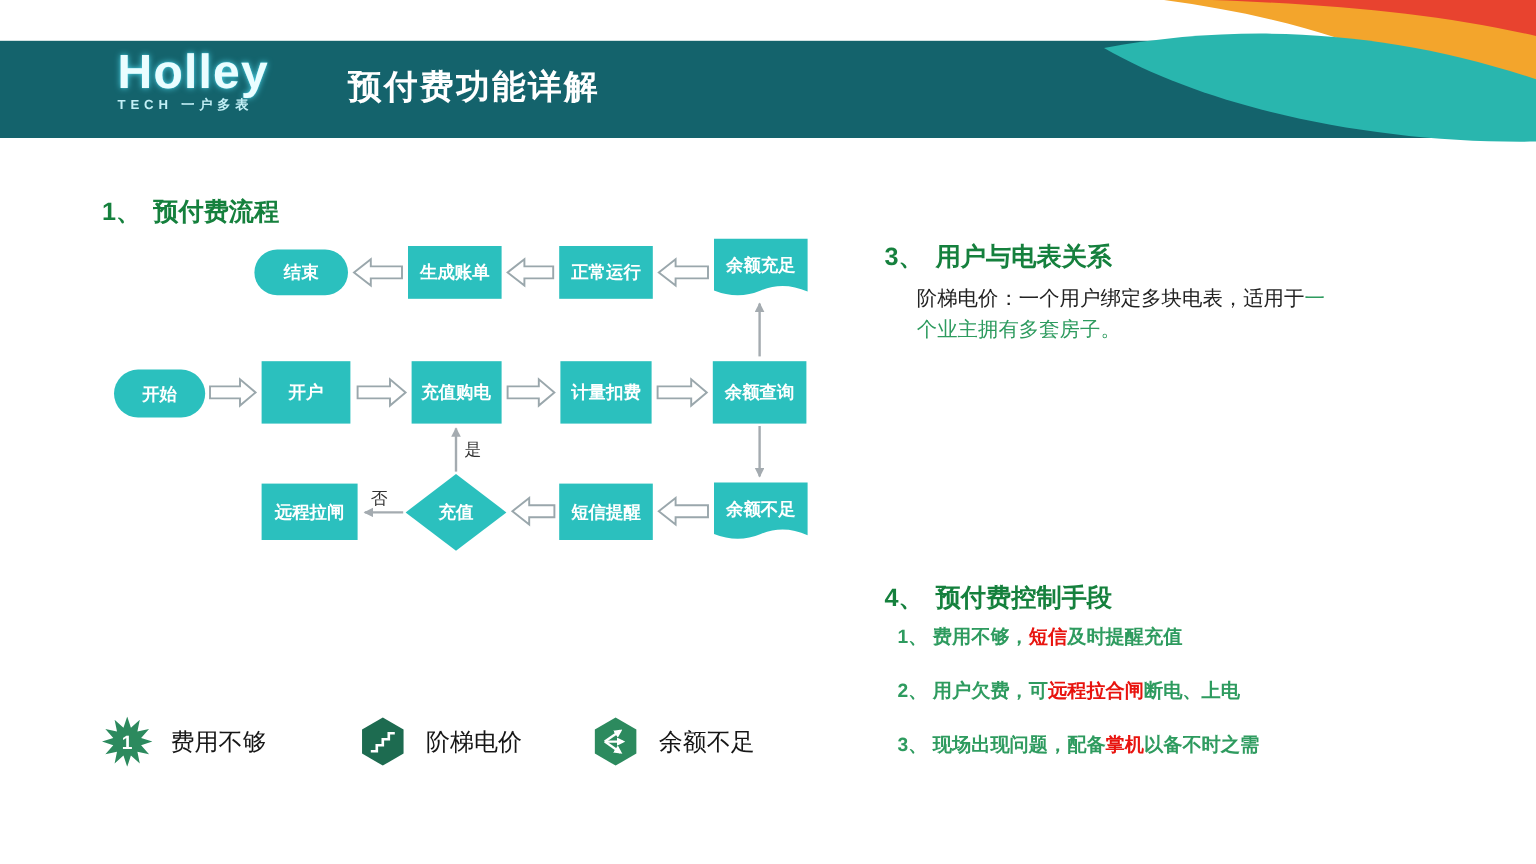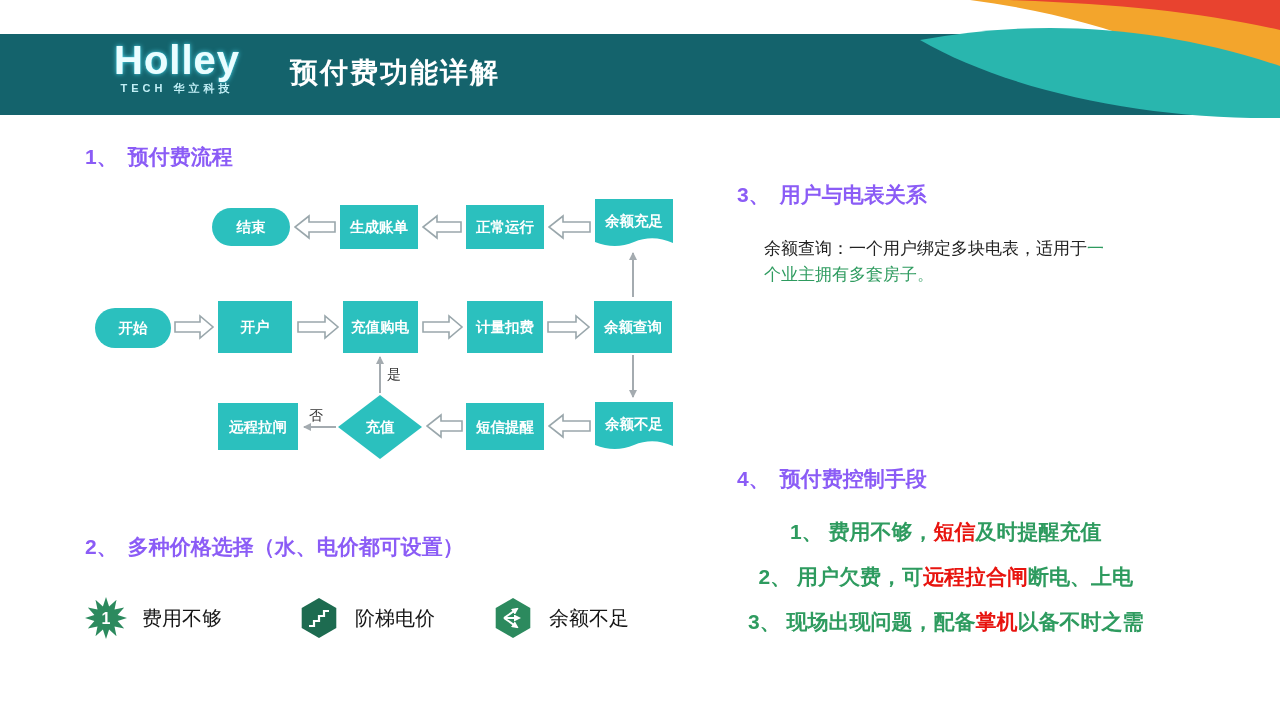--- a/index.html
+++ b/index.html
@@ -3,29 +3,29 @@
 <meta charset="utf-8">
 <style>
   html,body{margin:0;padding:0;background:#ffffff;}
   body{width:1280px;height:720px;position:relative;overflow:hidden;
        font-family:"Liberation Sans","DejaVu Sans",sans-serif;}
   .slide{position:absolute;inset:0;background:#ffffff;}
 
   
   .band{position:absolute;top:34px;left:0;width:1280px;height:81px;background:#14636c;}
   .corner{position:absolute;top:0;right:0;}
-  .logo{position:absolute;left:114px;top:40px;color:#ecfdff;line-height:1;text-align:center;}
+  .logo{position:absolute;left:98px;top:40px;color:#ecfdff;line-height:1;}
   .logo-main{font-size:40px;font-weight:bold;letter-spacing:1px;
              color:#eafdff;text-shadow:0 0 5px rgba(80,215,235,.95),0 0 1px #4fd7eb;}
   .logo-sub{font-size:11px;font-weight:bold;letter-spacing:4px;color:#c2eff6;margin-top:3px;}
   .page-title{position:absolute;left:290px;top:54px;font-size:28px;font-weight:bold;
               color:#ffffff;letter-spacing:2px;}
 
   
-  .sec{position:absolute;font-size:21px;font-weight:bold;color:#8b5cf6;white-space:nowrap;}
+  .sec{position:absolute;font-size:21px;font-weight:bold;color:#15803d;white-space:nowrap;margin-top:19px;}
   .sec .num{margin-right:10px;}
   .sec1{left:85px;top:143px;}
   .sec2{left:85px;top:533px;}
   .sec3{left:737px;top:181px;}
   .sec4{left:737px;top:465px;}
 
   
   .flow{position:absolute;left:85px;top:193px;}
   .flow text{font-family:inherit;}
   .node{fill:#2bc0be;}
@@ -34,21 +34,21 @@
   .tline{stroke:#a4abb0;stroke-width:2;fill:none;}
   .cond{fill:#333;font-size:14px;}
 
   
   .relations{position:absolute;left:764px;top:236px;width:345px;}
   .relations p{margin:0 0 13px 0;font-size:17px;line-height:1.5;color:#222;}
   .green{color:#2e9b5f;}
 
   
   .controls{position:absolute;left:748px;top:518px;}
-  .ctrl{font-size:21px;font-weight:bold;color:#2e9b5f;line-height:28px;margin-bottom:17px;white-space:nowrap;text-align:center;}
+  .ctrl{font-size:16px;font-weight:bold;color:#2e9b5f;line-height:28px;margin-bottom:17px;white-space:nowrap;}
   .red{color:#e8140f;}
 
   
   .price-item{position:absolute;display:flex;align-items:center;gap:15px;}
   .pi1{left:85px;top:597px;}
   .pi2{left:298px;top:597px;}
   .pi3{left:492px;top:597px;}
   .price-label{font-size:20px;color:#161616;}
 </style>
 </head>
@@ -59,21 +59,21 @@
   <div class="band"></div>
 
   <svg class="corner" width="420" height="125" viewBox="0 0 420 125">
     <path d="M110,0 C230,16 330,50 420,115 L420,0 Z" fill="#f3a52c"></path>
     <path d="M150,0 C260,4 340,12 420,30 L420,0 Z" fill="#e8432f"></path>
     <path d="M60,40 C180,18 300,26 420,66 L420,118 C290,120 150,92 60,40 Z" fill="#29b6ae"></path>
   </svg>
 
   <div class="logo">
     <div class="logo-main">Holley</div>
-    <div class="logo-sub">TECH 华立科技</div>
+    <div class="logo-sub">TECH 一户多表</div>
   </div>
 
   <div class="page-title">预付费功能详解</div>
 
   <div class="sec sec1">
     <span class="num">1、</span><span>预付费流程</span>
   </div>
 
   <svg class="flow" width="620" height="280" viewBox="0 0 620 280">
     <defs>
@@ -125,23 +125,20 @@
     <text class="node-label" x="170" y="139">开户</text>
     <text class="node-label" x="295" y="139">充值购电</text>
     <text class="node-label" x="420" y="139">计量扣费</text>
     <text class="node-label" x="548" y="139">余额查询</text>
     <text class="node-label" x="549" y="236">余额不足</text>
     <text class="node-label" x="420" y="239">短信提醒</text>
     <text class="node-label" x="295" y="239">充值</text>
     <text class="node-label" x="173" y="239">远程拉闸</text>
   </svg>
 
-  <div class="sec sec2">
-    <span class="num">2、</span><span>多种价格选择（水、电价都可设置）</span>
-  </div>
 
   <div class="price-item pi1">
     <svg width="42" height="42" viewBox="0 0 42 42">
       <polygon fill="#2c8a5e" points="42,21 32.6,24.1 39.2,31.5 29.5,29.5 31.5,39.2 24.1,32.6 21,42 17.9,32.6 10.5,39.2 12.5,29.5 2.8,31.5 9.4,24.1 0,21 9.4,17.9 2.8,10.5 12.5,12.5 10.5,2.8 17.9,9.4 21,0 24.1,9.4 31.5,2.8 29.5,12.5 39.2,10.5 32.6,17.9"></polygon>
       <text x="21" y="27" text-anchor="middle" font-size="16" font-weight="bold" fill="#ffffff">1</text>
     </svg>
     <span class="price-label">费用不够</span>
   </div>
 
   <div class="price-item pi2">
@@ -165,21 +162,21 @@
       <path d="M12,21 L25,30" stroke="#ffffff" stroke-width="2" fill="none" marker-end="url(#warr)"></path>
     </svg>
     <span class="price-label">余额不足</span>
   </div>
 
   <div class="sec sec3">
     <span class="num">3、</span><span>用户与电表关系</span>
   </div>
 
   <div class="relations">
-    <p><span>余额查询：一个用户绑定多块电表，适用于</span><span class="green">一个业主拥有多套房子。</span></p>
+    <p><span>阶梯电价：一个用户绑定多块电表，适用于</span><span class="green">一个业主拥有多套房子。</span></p>
   </div>
 
   <div class="sec sec4">
     <span class="num">4、</span><span>预付费控制手段</span>
   </div>
 
   <div class="controls">
     <div class="ctrl"><span>1、 费用不够，</span><span class="red">短信</span><span>及时提醒充值</span></div>
     <div class="ctrl"><span>2、 用户欠费，可</span><span class="red">远程拉合闸</span><span>断电、上电</span></div>
     <div class="ctrl"><span>3、 现场出现问题，配备</span><span class="red">掌机</span><span>以备不时之需</span></div>

